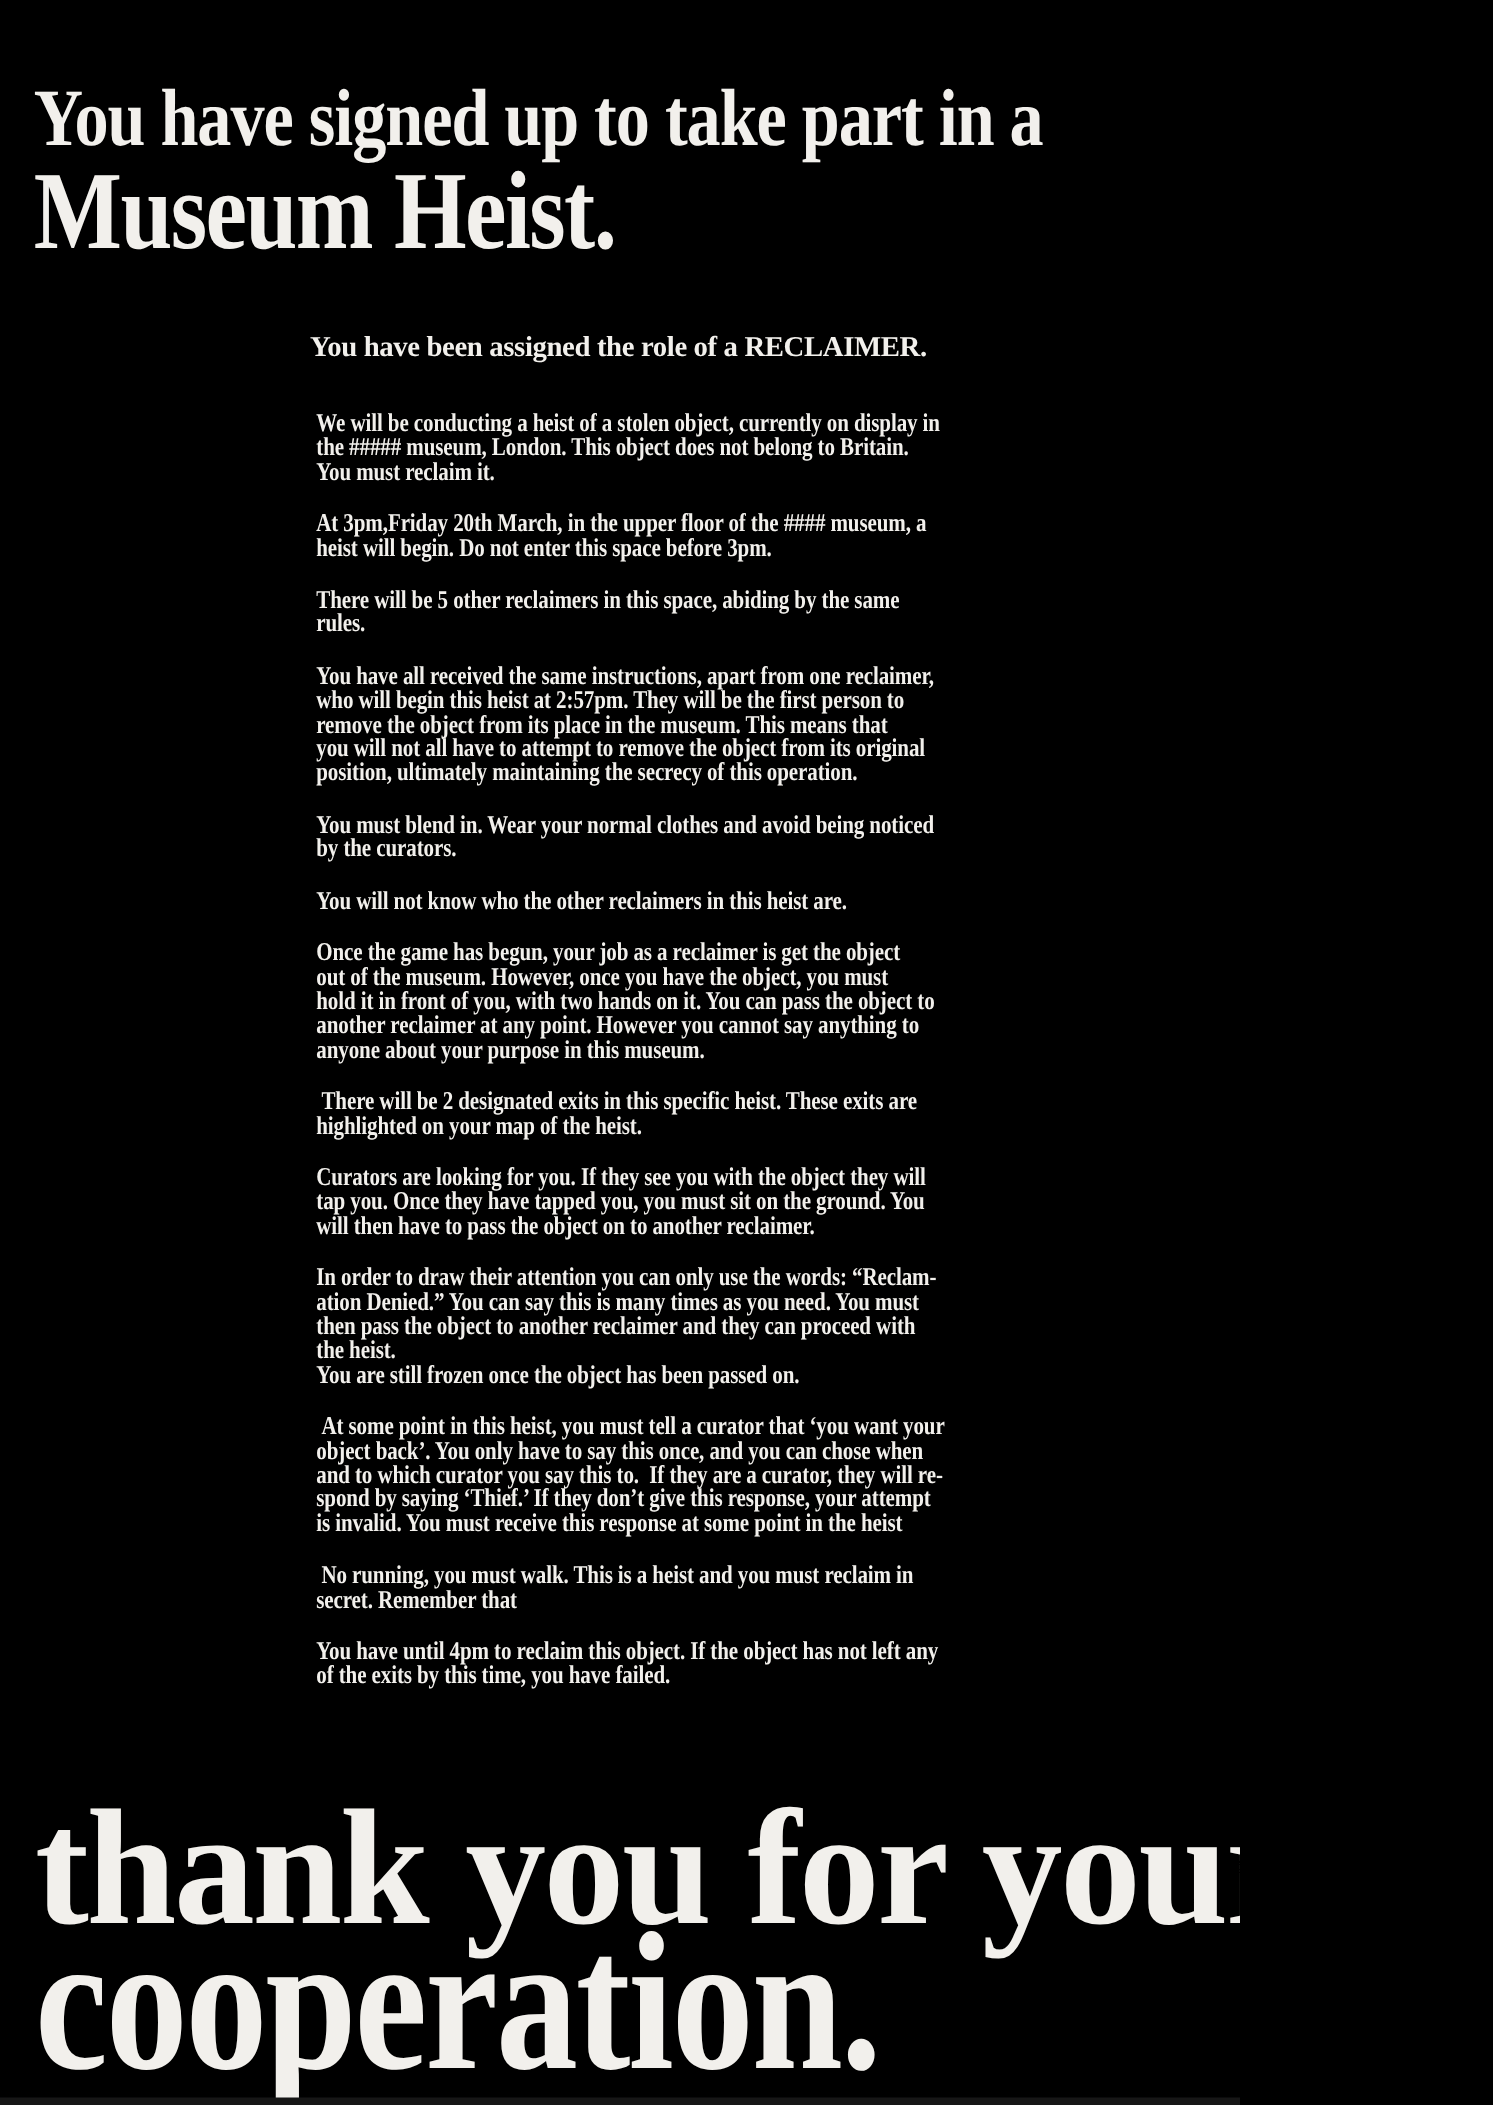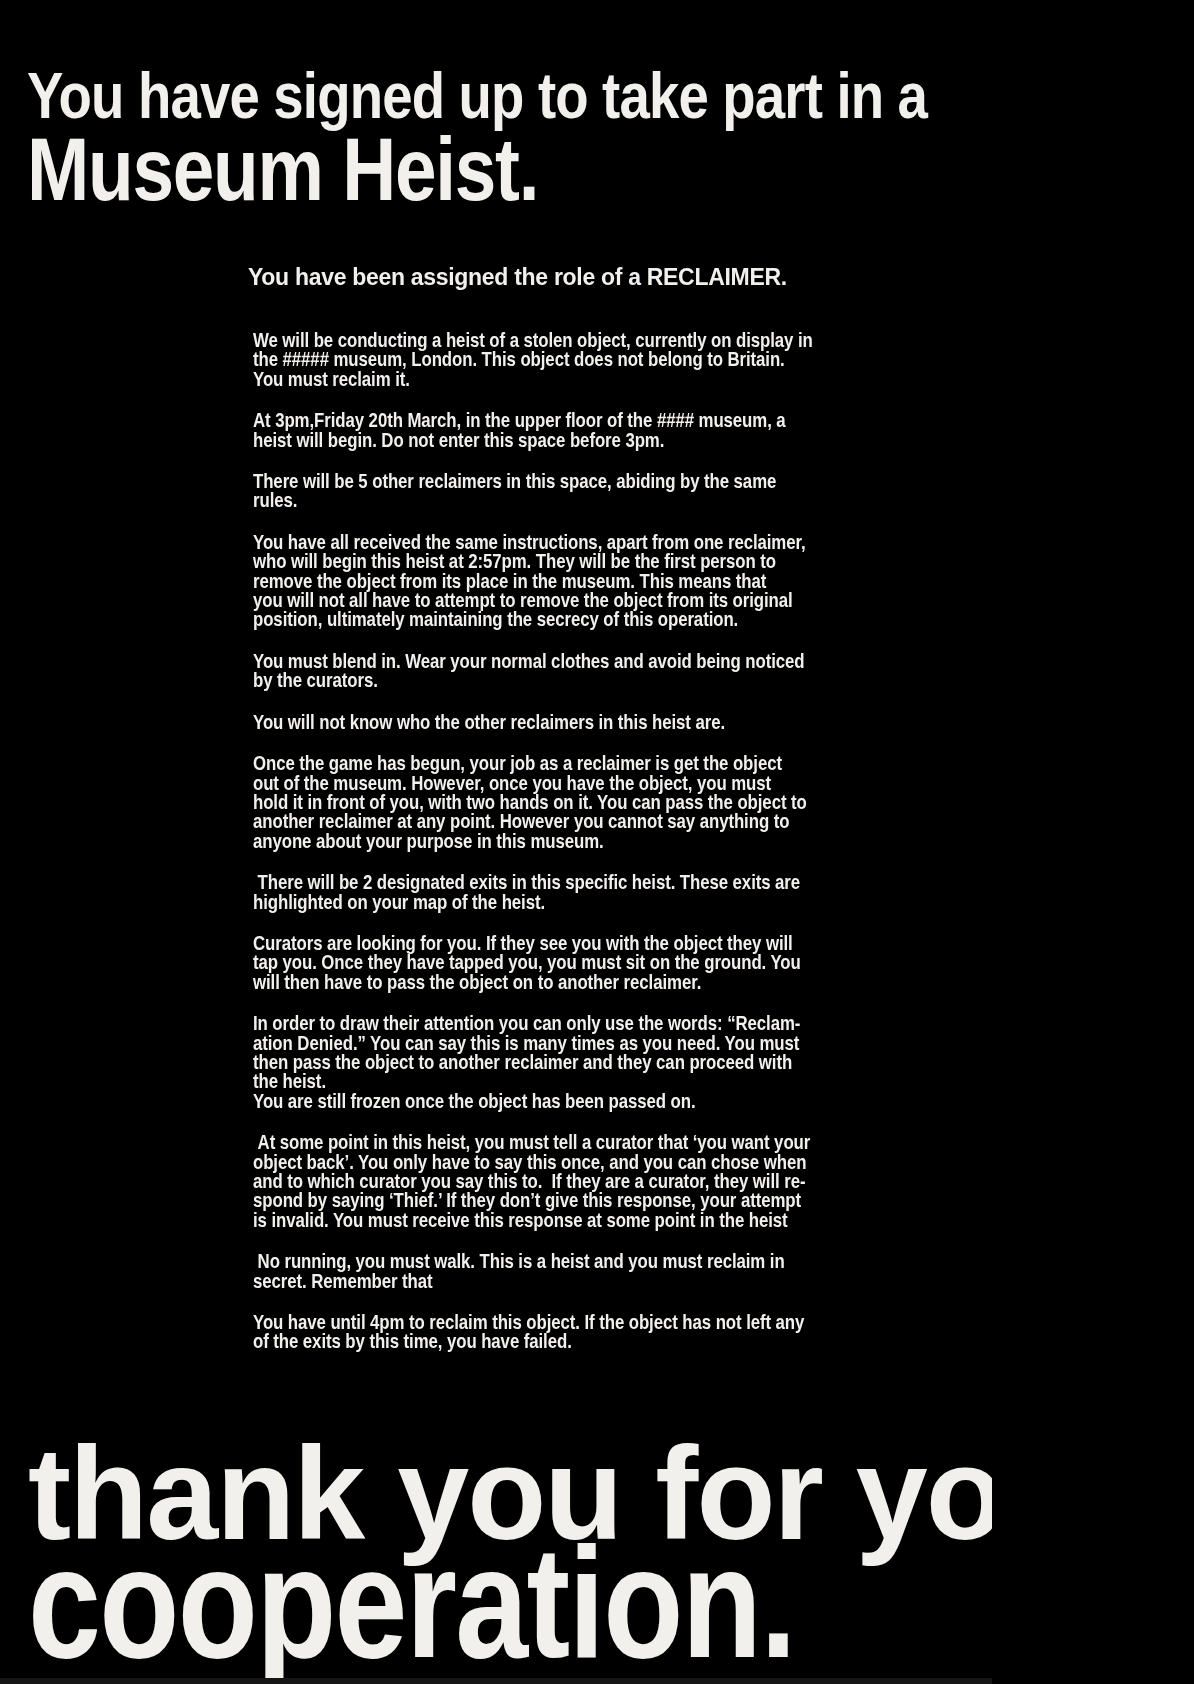--- a/index.html
+++ b/index.html
@@ -2,21 +2,21 @@
 <html><head>
 <meta charset="utf-8">
 <style>
   html, body { margin: 0; padding: 0; background: #000; }
   .page {
     position: relative;
     width: 992px;
     height: 1684px;
     background: var(--bg, #000);
     overflow: hidden;
-    font-family: Liberation Sans, sans-serif;
+    font-family: Liberation Serif, serif;
   }
   .hline {
     position: absolute;
     white-space: nowrap;
     line-height: 1;
     font-weight: 700;
     color: var(--fg, #f2f0ec);
     transform-origin: 0 0;
   }
   #title1 {

